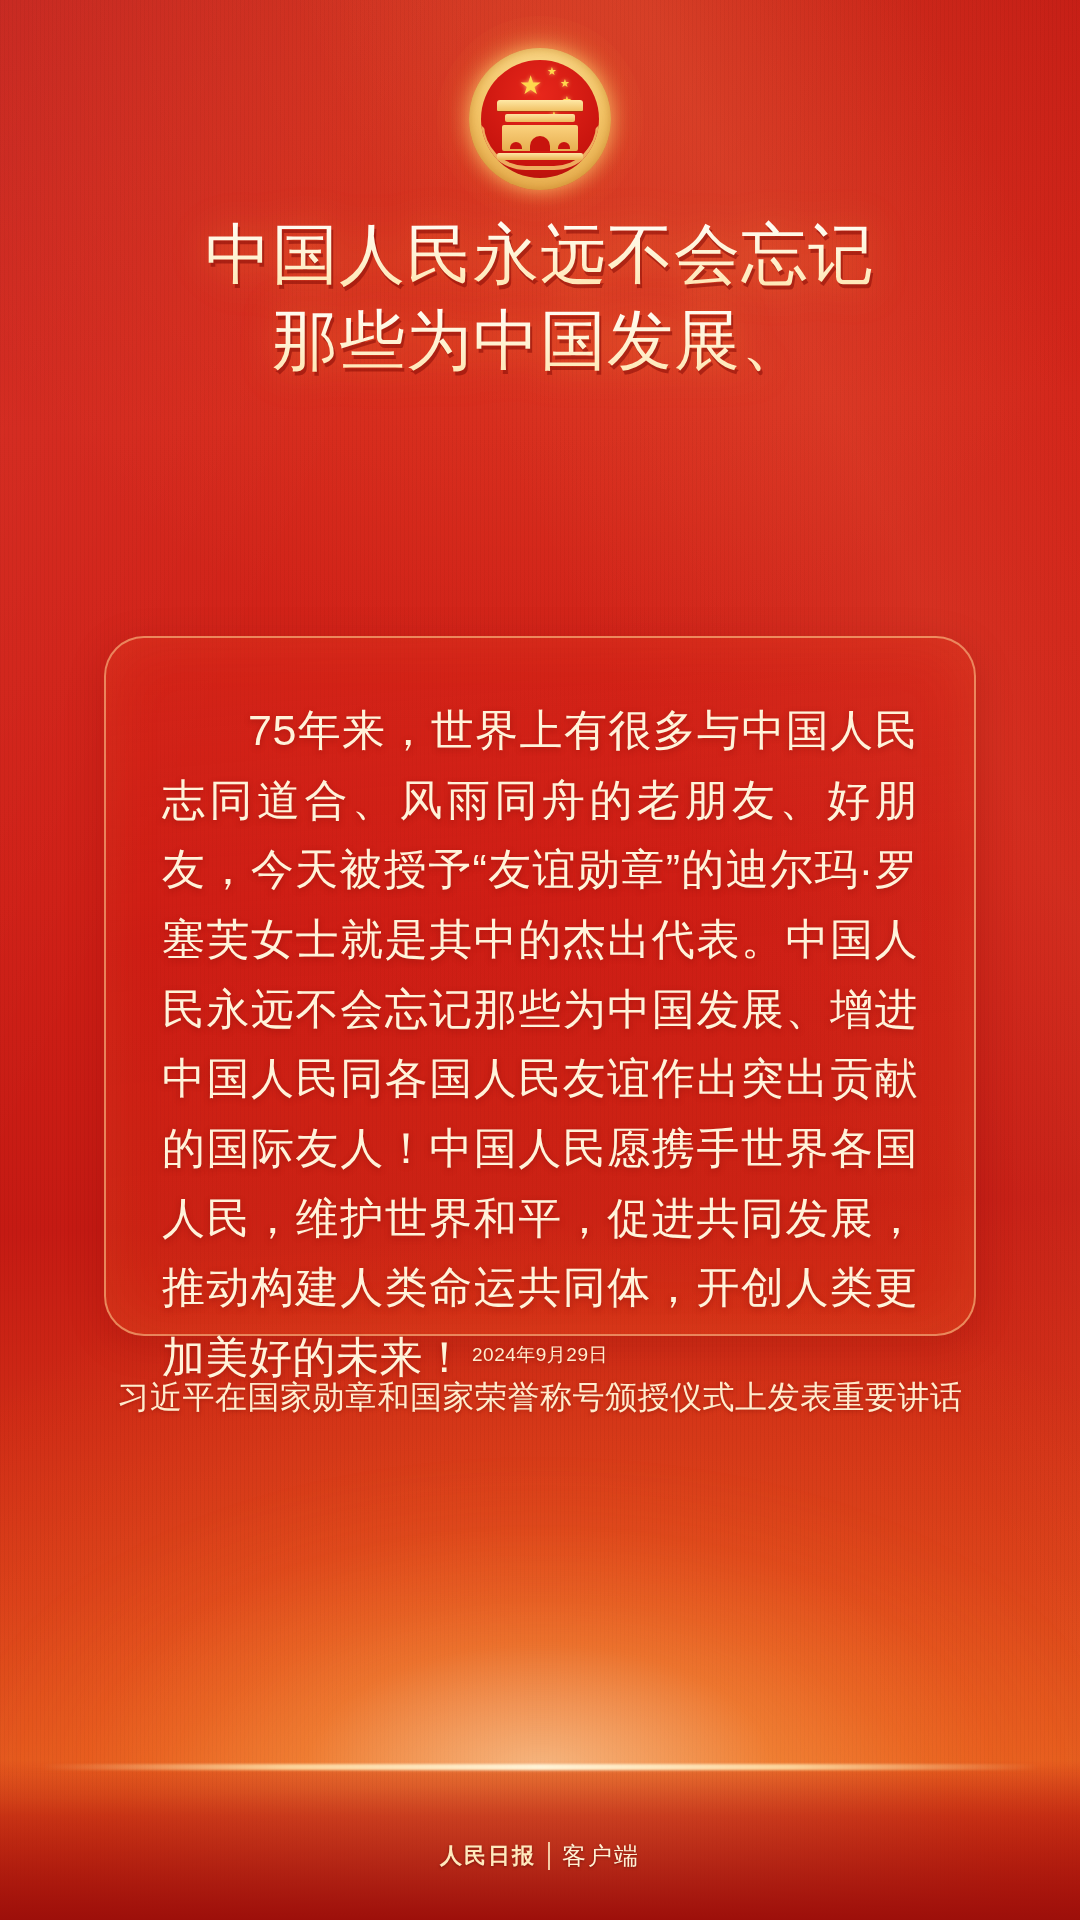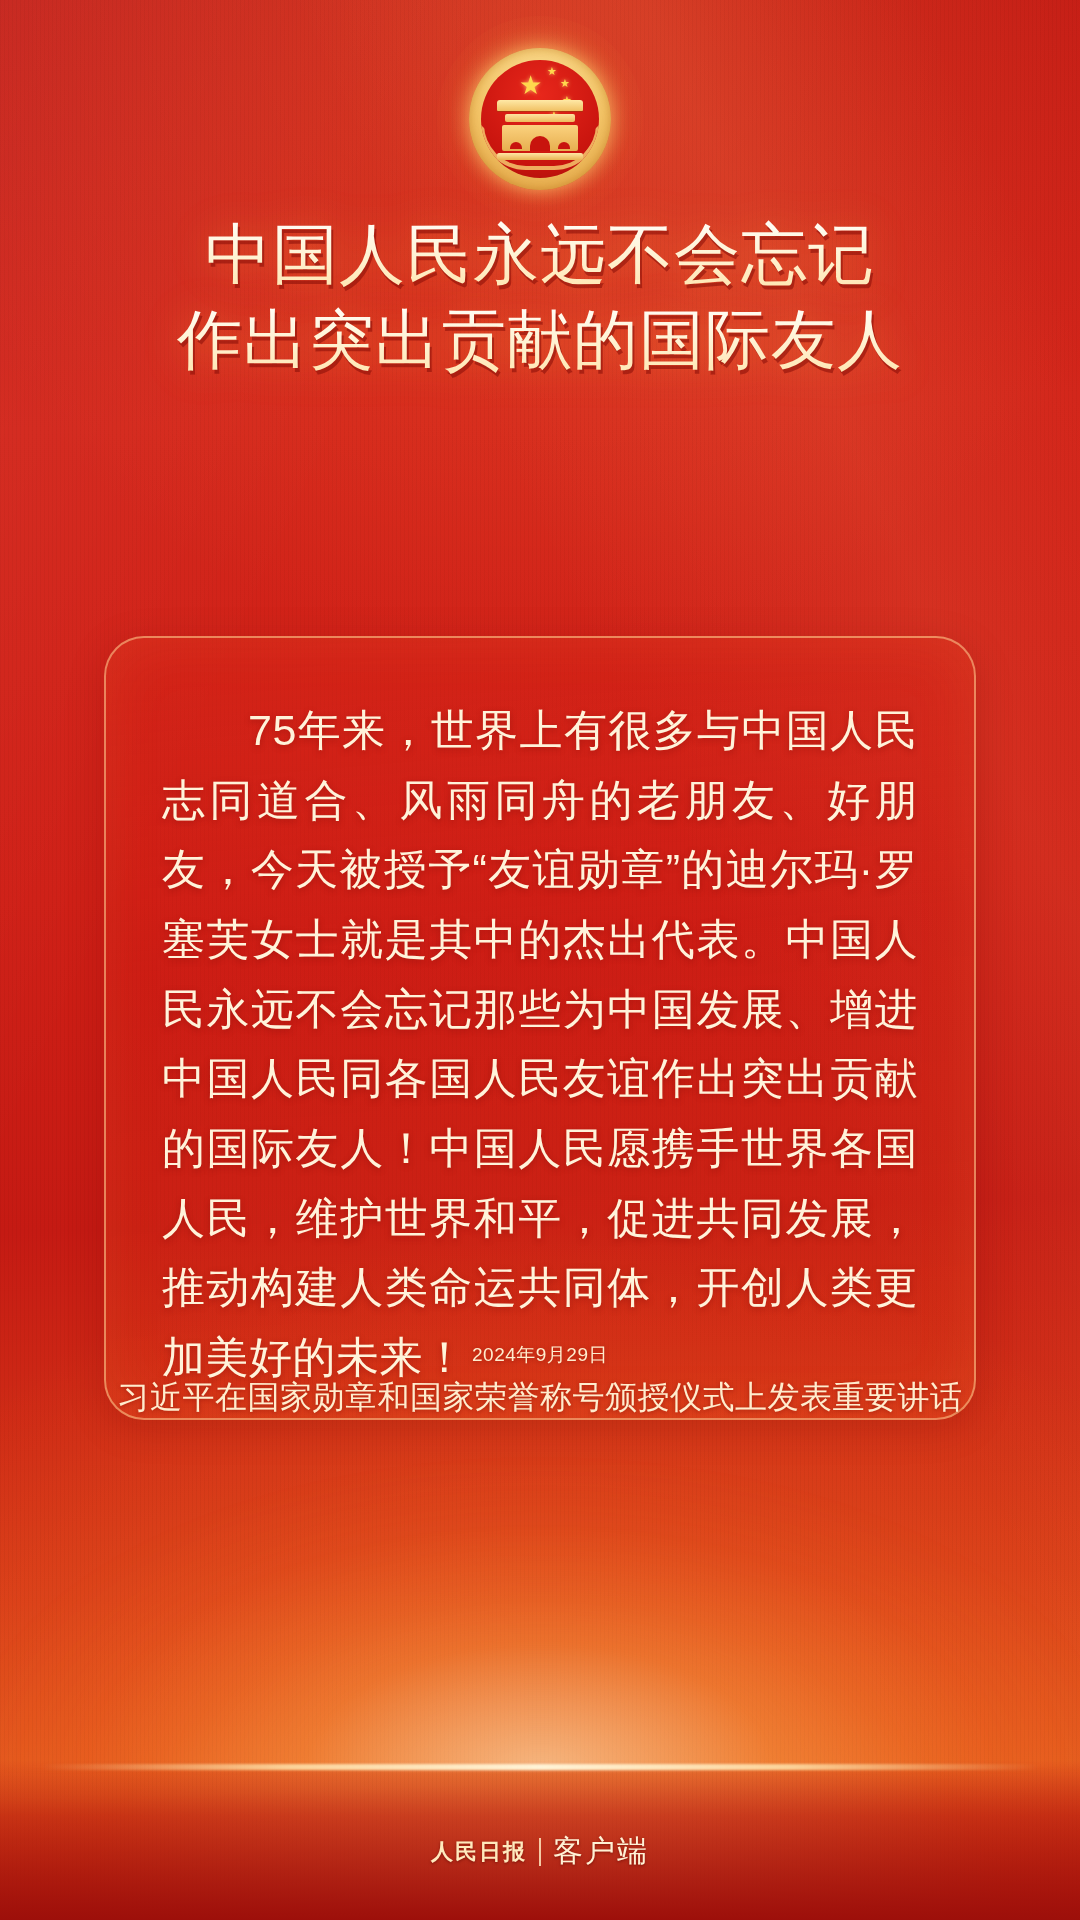--- a/index.html
+++ b/index.html
@@ -165,21 +165,21 @@
   }
   .headline .line.l3 { font-size: 63px; }
   .headline .line.l4 { font-size: 65px; }
 
   
   .card {
     position: absolute;
     top: 636px;
     left: 104px;
     width: 872px;
-    height: 784px;
+    height: 700px;
     border-radius: 40px;
     border: 2px solid rgba(255,214,150,0.55);
     background: linear-gradient(175deg, rgba(214,38,24,0.45) 0%, rgba(206,28,20,0.32) 40%, rgba(226,70,26,0.30) 100%);
     box-shadow: inset 0 0 60px rgba(255,160,80,0.10), 0 8px 36px rgba(120,10,6,0.22);
     z-index: 5;
   }
   .card-body {
     padding: 58px 56px 0 56px;
   }
   .quote-text {
@@ -242,21 +242,21 @@
     font-size: 22px;
     letter-spacing: 2px;
     color: #ffe9bd;
     text-shadow: 0 1px 3px rgba(90,6,4,0.6);
   }
   .brand-div {
     width: 2px; height: 28px;
     background: rgba(255,230,190,0.85);
   }
   .brand-name {
-    font-size: 30px;
+    font-size: 24px;
     color: #fff1d5;
     letter-spacing: 2px;
     text-shadow: 0 1px 3px rgba(90,6,4,0.6);
     text-align: right;
   }
 </style>
 </head>
 <body>
 
 <div class="poster">
@@ -279,21 +279,21 @@
           <div class="gate-roof2"></div>
           <div class="gate-body"></div>
           <div class="gate-base"></div>
         </div>
       </div>
     </div>
   </div>
 
   <div class="headline">
     <div class="line l1">中国人民永远不会忘记</div>
-    <div class="line l4">作出突出贡献的国际友人</div>
+    <div class="line l2">那些为中国发展、</div>
   </div>
 
   <div class="card">
     <div class="card-body">
       <p class="quote-text">75年来，世界上有很多与中国人民志同道合、风雨同舟的老朋友、好朋友，今天被授予“友谊勋章”的迪尔玛·罗塞芙女士就是其中的杰出代表。中国人民永远不会忘记那些为中国发展、增进中国人民同各国人民友谊作出突出贡献的国际友人！中国人民愿携手世界各国人民，维护世界和平，促进共同发展，推动构建人类命运共同体，开创人类更加美好的未来！</p>
     </div>
   </div>
 
   <div class="caption">
     <div class="date">2024年9月29日</div>

